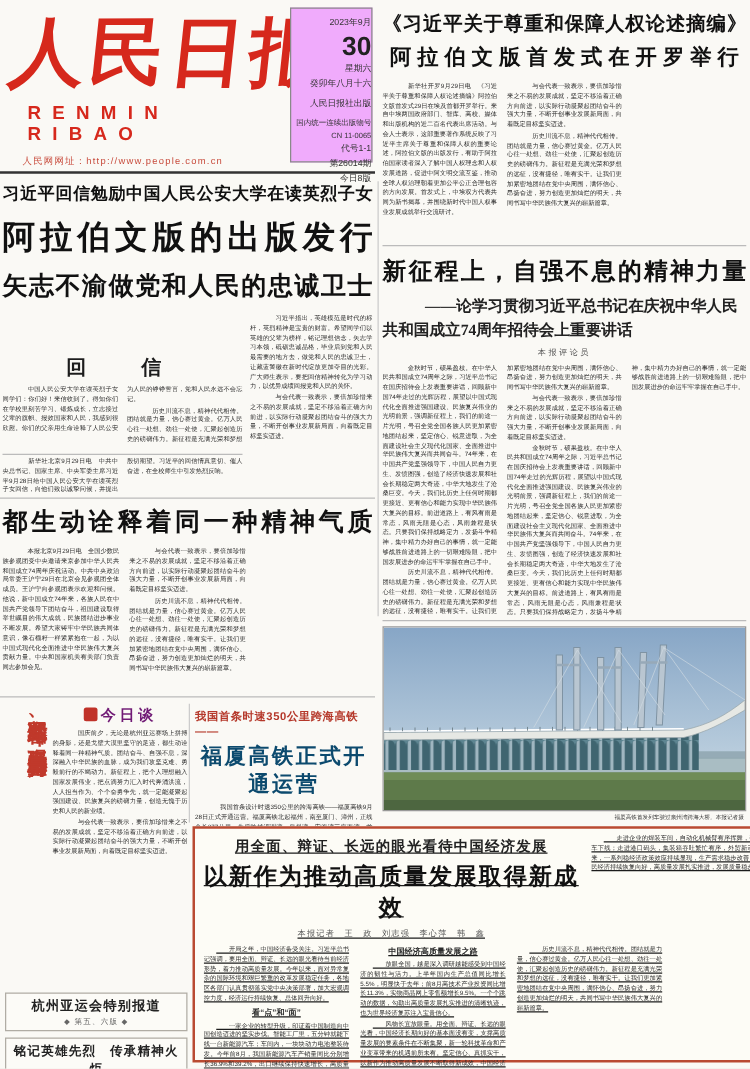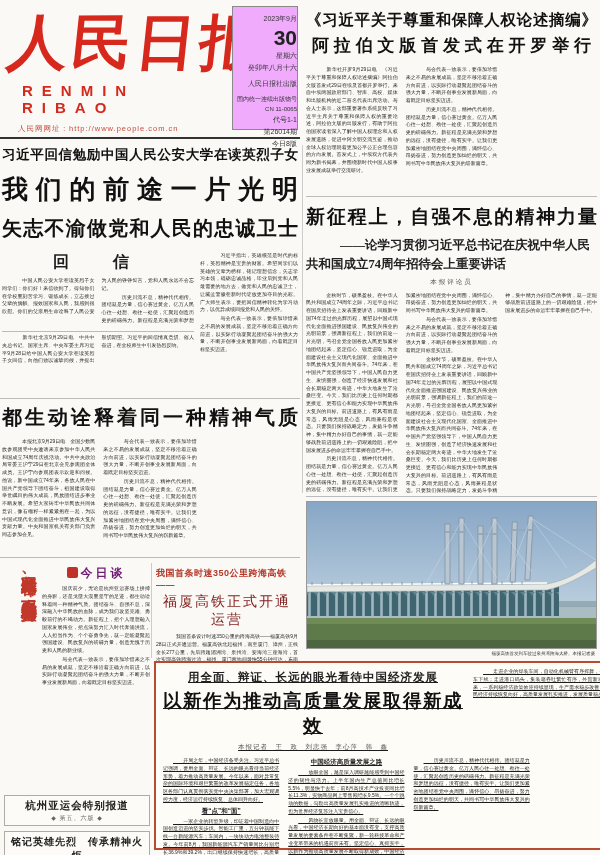--- a/index.html
+++ b/index.html
@@ -50,21 +50,21 @@
 
   .jrt-label{ color:#701a75; font-weight:bold; font-size:12px; letter-spacing:3px; }
   .jrt-icon{ display:inline-block; width:11px; height:11px; background:#c03228;
     vertical-align:-1px; margin-right:3px; border-radius:2px; }
 
   .promo{ border:1px solid #b0aca4; background:#fcfbf7; text-align:center; padding:3px 2px 2px; }
   .promo .t{ font-weight:bold; font-size:10.5px; letter-spacing:1px; color:#222;}
   .promo .pg{ font-size:6px; color:#666; margin-top:1px; letter-spacing:1px;}
 
   .red-kicker{ color:#b5382a; font-weight:bold; font-size:9px; letter-spacing:0.5px; }
-  .red-title{ color:#7f1d1d; font-weight:normal; font-size:14px; letter-spacing:2px; }
+  .red-title{ color:#0c4a6e; font-weight:bold; font-size:17px; letter-spacing:2px; }
 
   .ecobox{ border:2px solid #b94a32; background:#fdfcf6; }
   .eco-kicker{ font-weight:bold; font-size:11.5px; letter-spacing:1px; color:#222;
     text-align:center; text-align-last:center;}
   .eco-title{ font-weight:bold; font-size:18.5px; letter-spacing:1.5px; color:#111;
     text-align:center; text-align-last:center; margin-top:3px;}
   .eco-sub{ font-weight:bold; font-size:6.5px; text-align:center; text-align-last:center;
     margin:2px 0; text-indent:0 !important; }
 
   .sig{ text-align:right; font-size:6px; line-height:1.8; color:#222; padding-right:10px;}
@@ -108,26 +108,26 @@
       <p>　　历史川流不息，精神代代相传。团结就是力量，信心赛过黄金。亿万人民心往一处想、劲往一处使，汇聚起创造历史的磅礴伟力。新征程是充满光荣和梦想的远征，没有捷径，唯有实干。让我们更加紧密地团结在党中央周围，满怀信心、昂扬奋进，努力创造更加灿烂的明天，共同书写中华民族伟大复兴的崭新篇章。</p>
     </div>
   </div>
   <div class="abs rule-thin" style="left:306px; top:196px; width:291px;"></div>
 
   <div class="abs rule-h" style="left:0; top:137px; width:300px;"></div>
   <div class="abs rule-v" style="left:302px; top:145px; height:348px;"></div>
 
   <div class="abs" style="left:2px; top:146px; width:296px;">
     <div class="hl" style="font-size:13.5px;">习近平回信勉励中国人民公安大学在读英烈子女</div>
-    <div class="hl" style="font-size:26px; margin-top:8px;">我们的前途一片光明</div>
+    <div class="hl" style="font-size:26px; margin-top:8px;">阿拉伯文版的出版发行</div>
     <div class="hl" style="font-size:20px; margin-top:8px;">矢志不渝做党和人民的忠诚卫士</div>
   </div>
 
   <div class="abs" style="left:2px; top:252px; width:296px; height:144px; display:flex;">
-    <div style="width:192px;">
+    <div style="width:192px;margin-top:32px;">
       <div class="center" style="font-weight:bold; font-size:16px; letter-spacing:14px; font-family:'Liberation Serif','DejaVu Serif',serif;">回　信</div>
       <div class="greek c2" style="height:52px; margin-top:4px;">
         <p>　　中国人民公安大学在读英烈子女同学们：你们好！来信收到了。得知你们在学校里刻苦学习、锻炼成长，立志接过父辈的旗帜、报效国家和人民，我感到很欣慰。你们的父亲用生命诠释了人民公安为人民的铮铮誓言，党和人民永远不会忘记。</p>
         <p>　　历史川流不息，精神代代相传。团结就是力量，信心赛过黄金。亿万人民心往一处想、劲往一处使，汇聚起创造历史的磅礴伟力。新征程是充满光荣和梦想的远征，没有捷径，唯有实干。让我们更加紧密地团结在党中央周围，满怀信心、昂扬奋进，努力创造更加灿烂的明天，共同书写中华民族伟大复兴的崭新篇章。</p>
       </div>
       <div class="rule-thin" style="margin:2px 0;"></div>
       <div class="greek c2" style="height:40px;">
         <p>　　新华社北京9月29日电　中共中央总书记、国家主席、中央军委主席习近平9月28日给中国人民公安大学在读英烈子女回信，向他们致以诚挚问候，并提出殷切期望。习近平的回信情真意切、催人奋进，在全校师生中引发热烈反响。</p>
       </div>
     </div>

